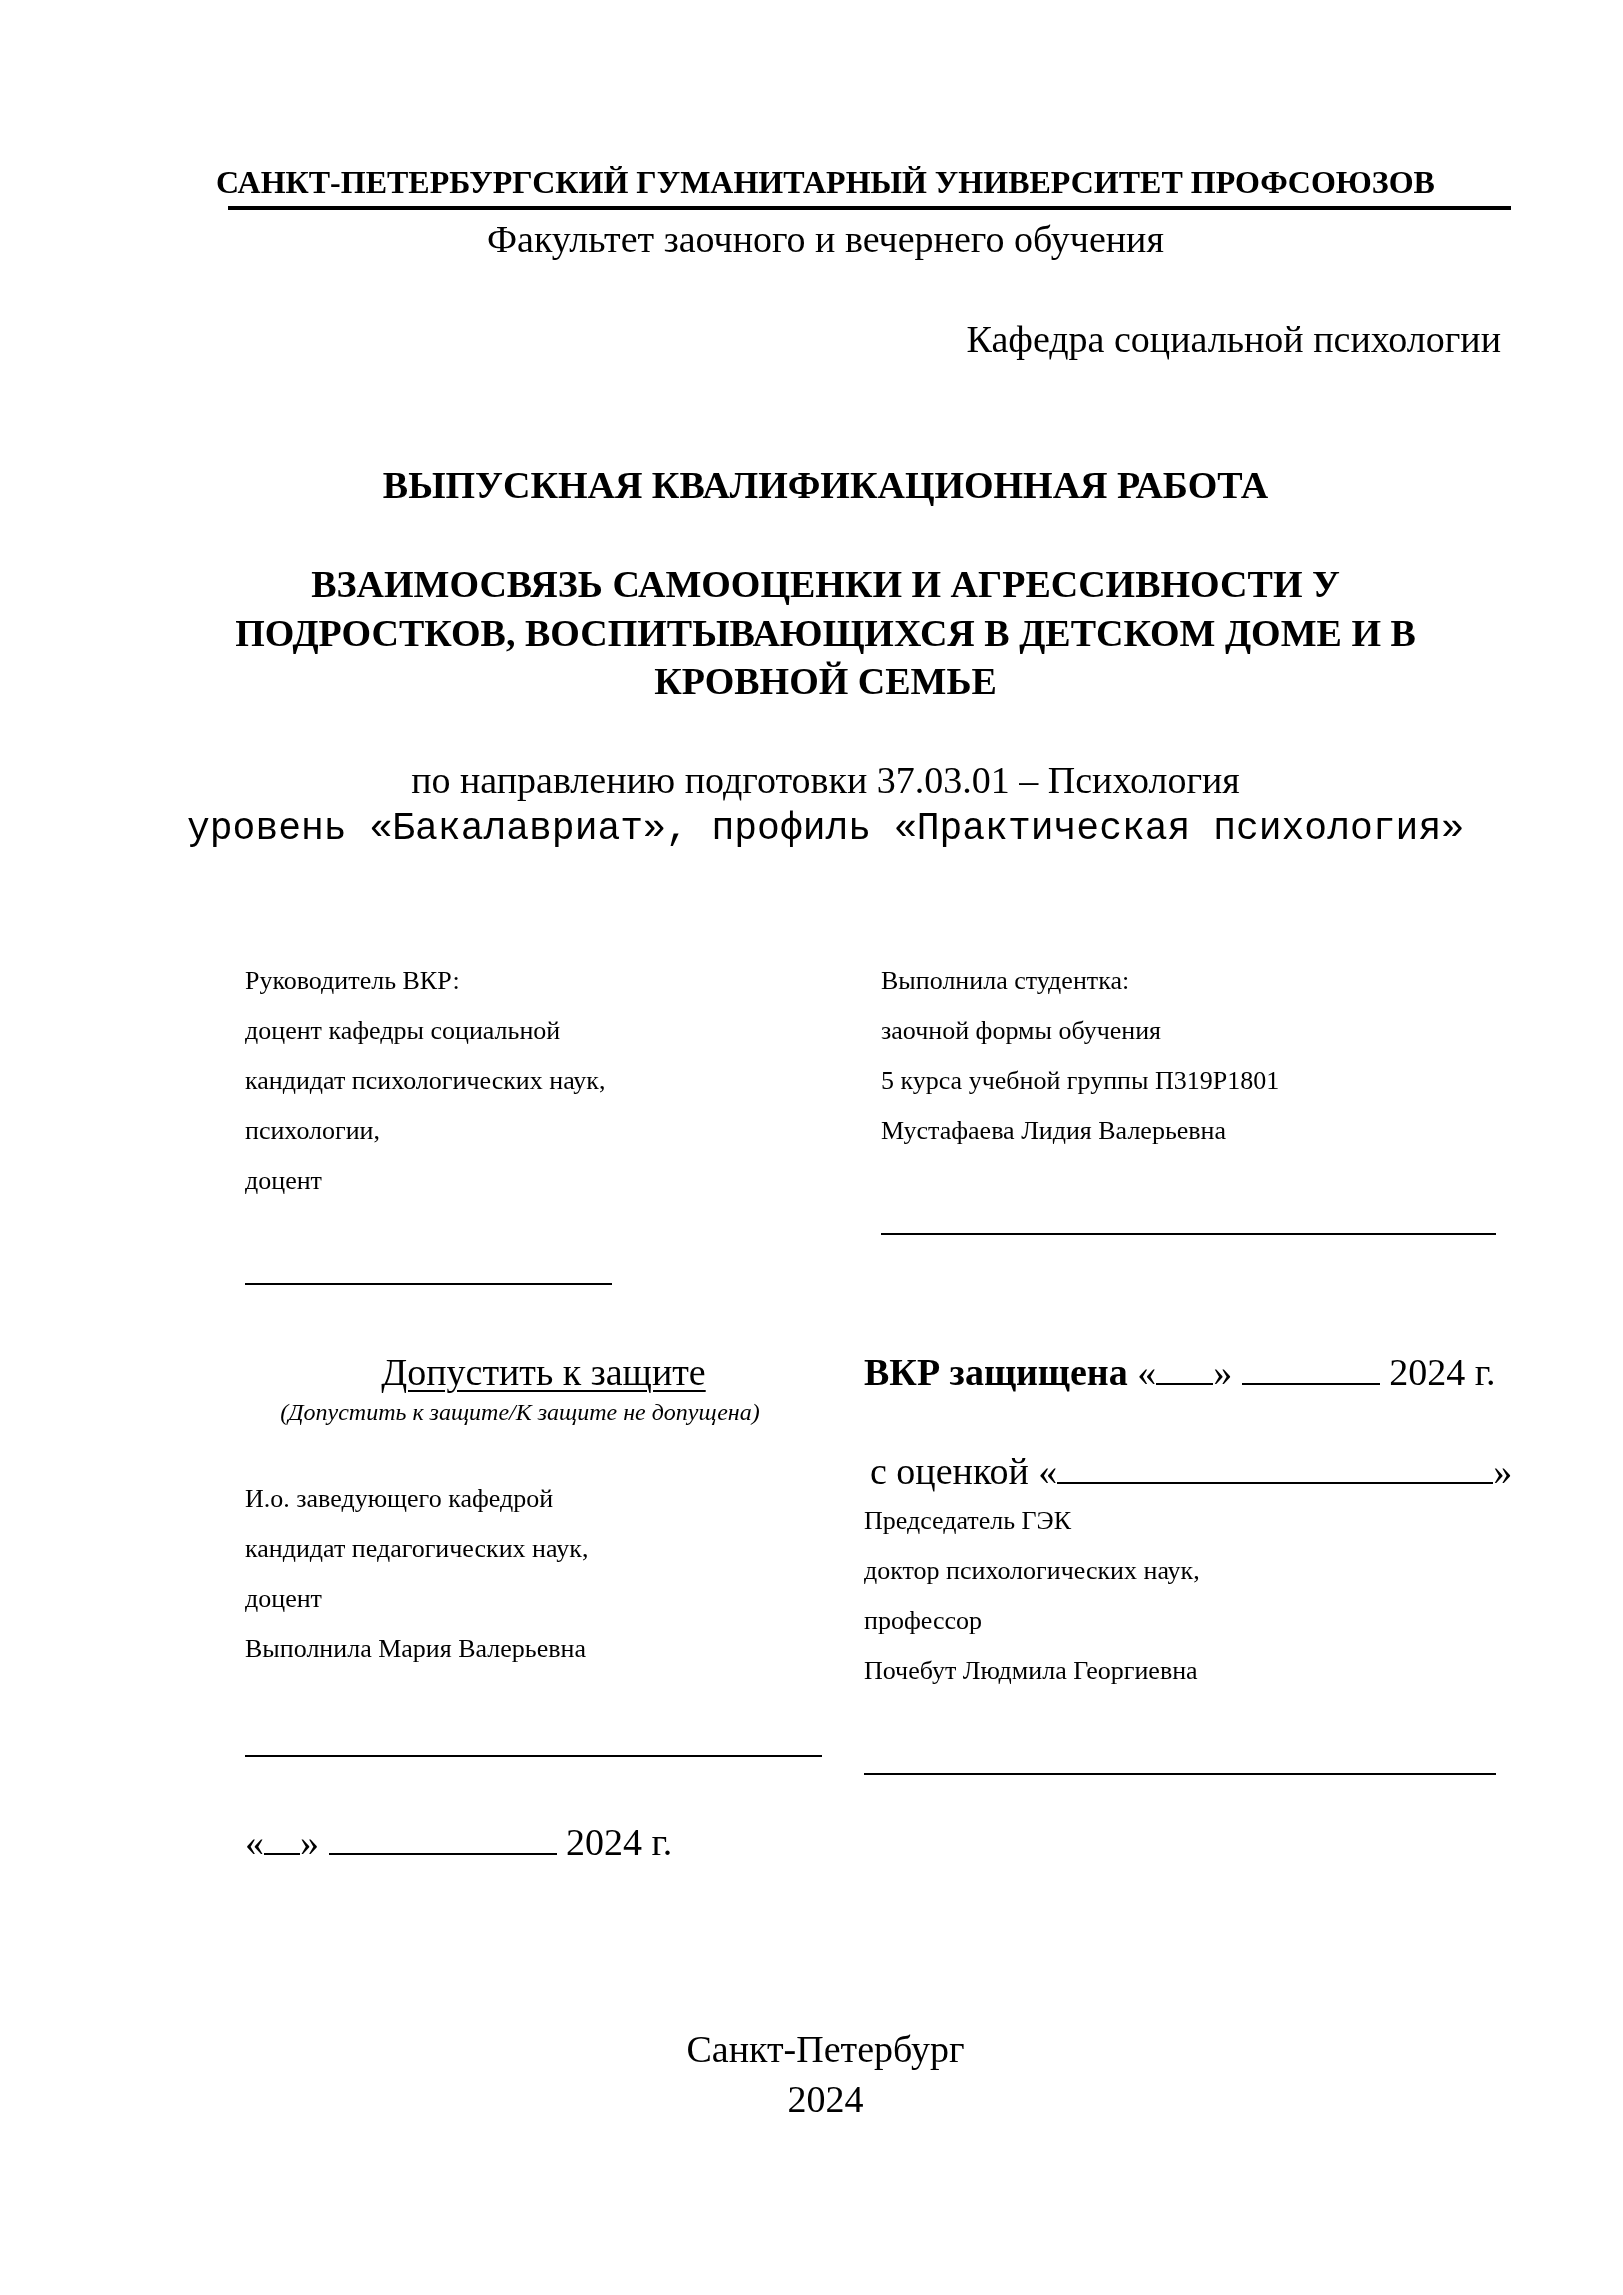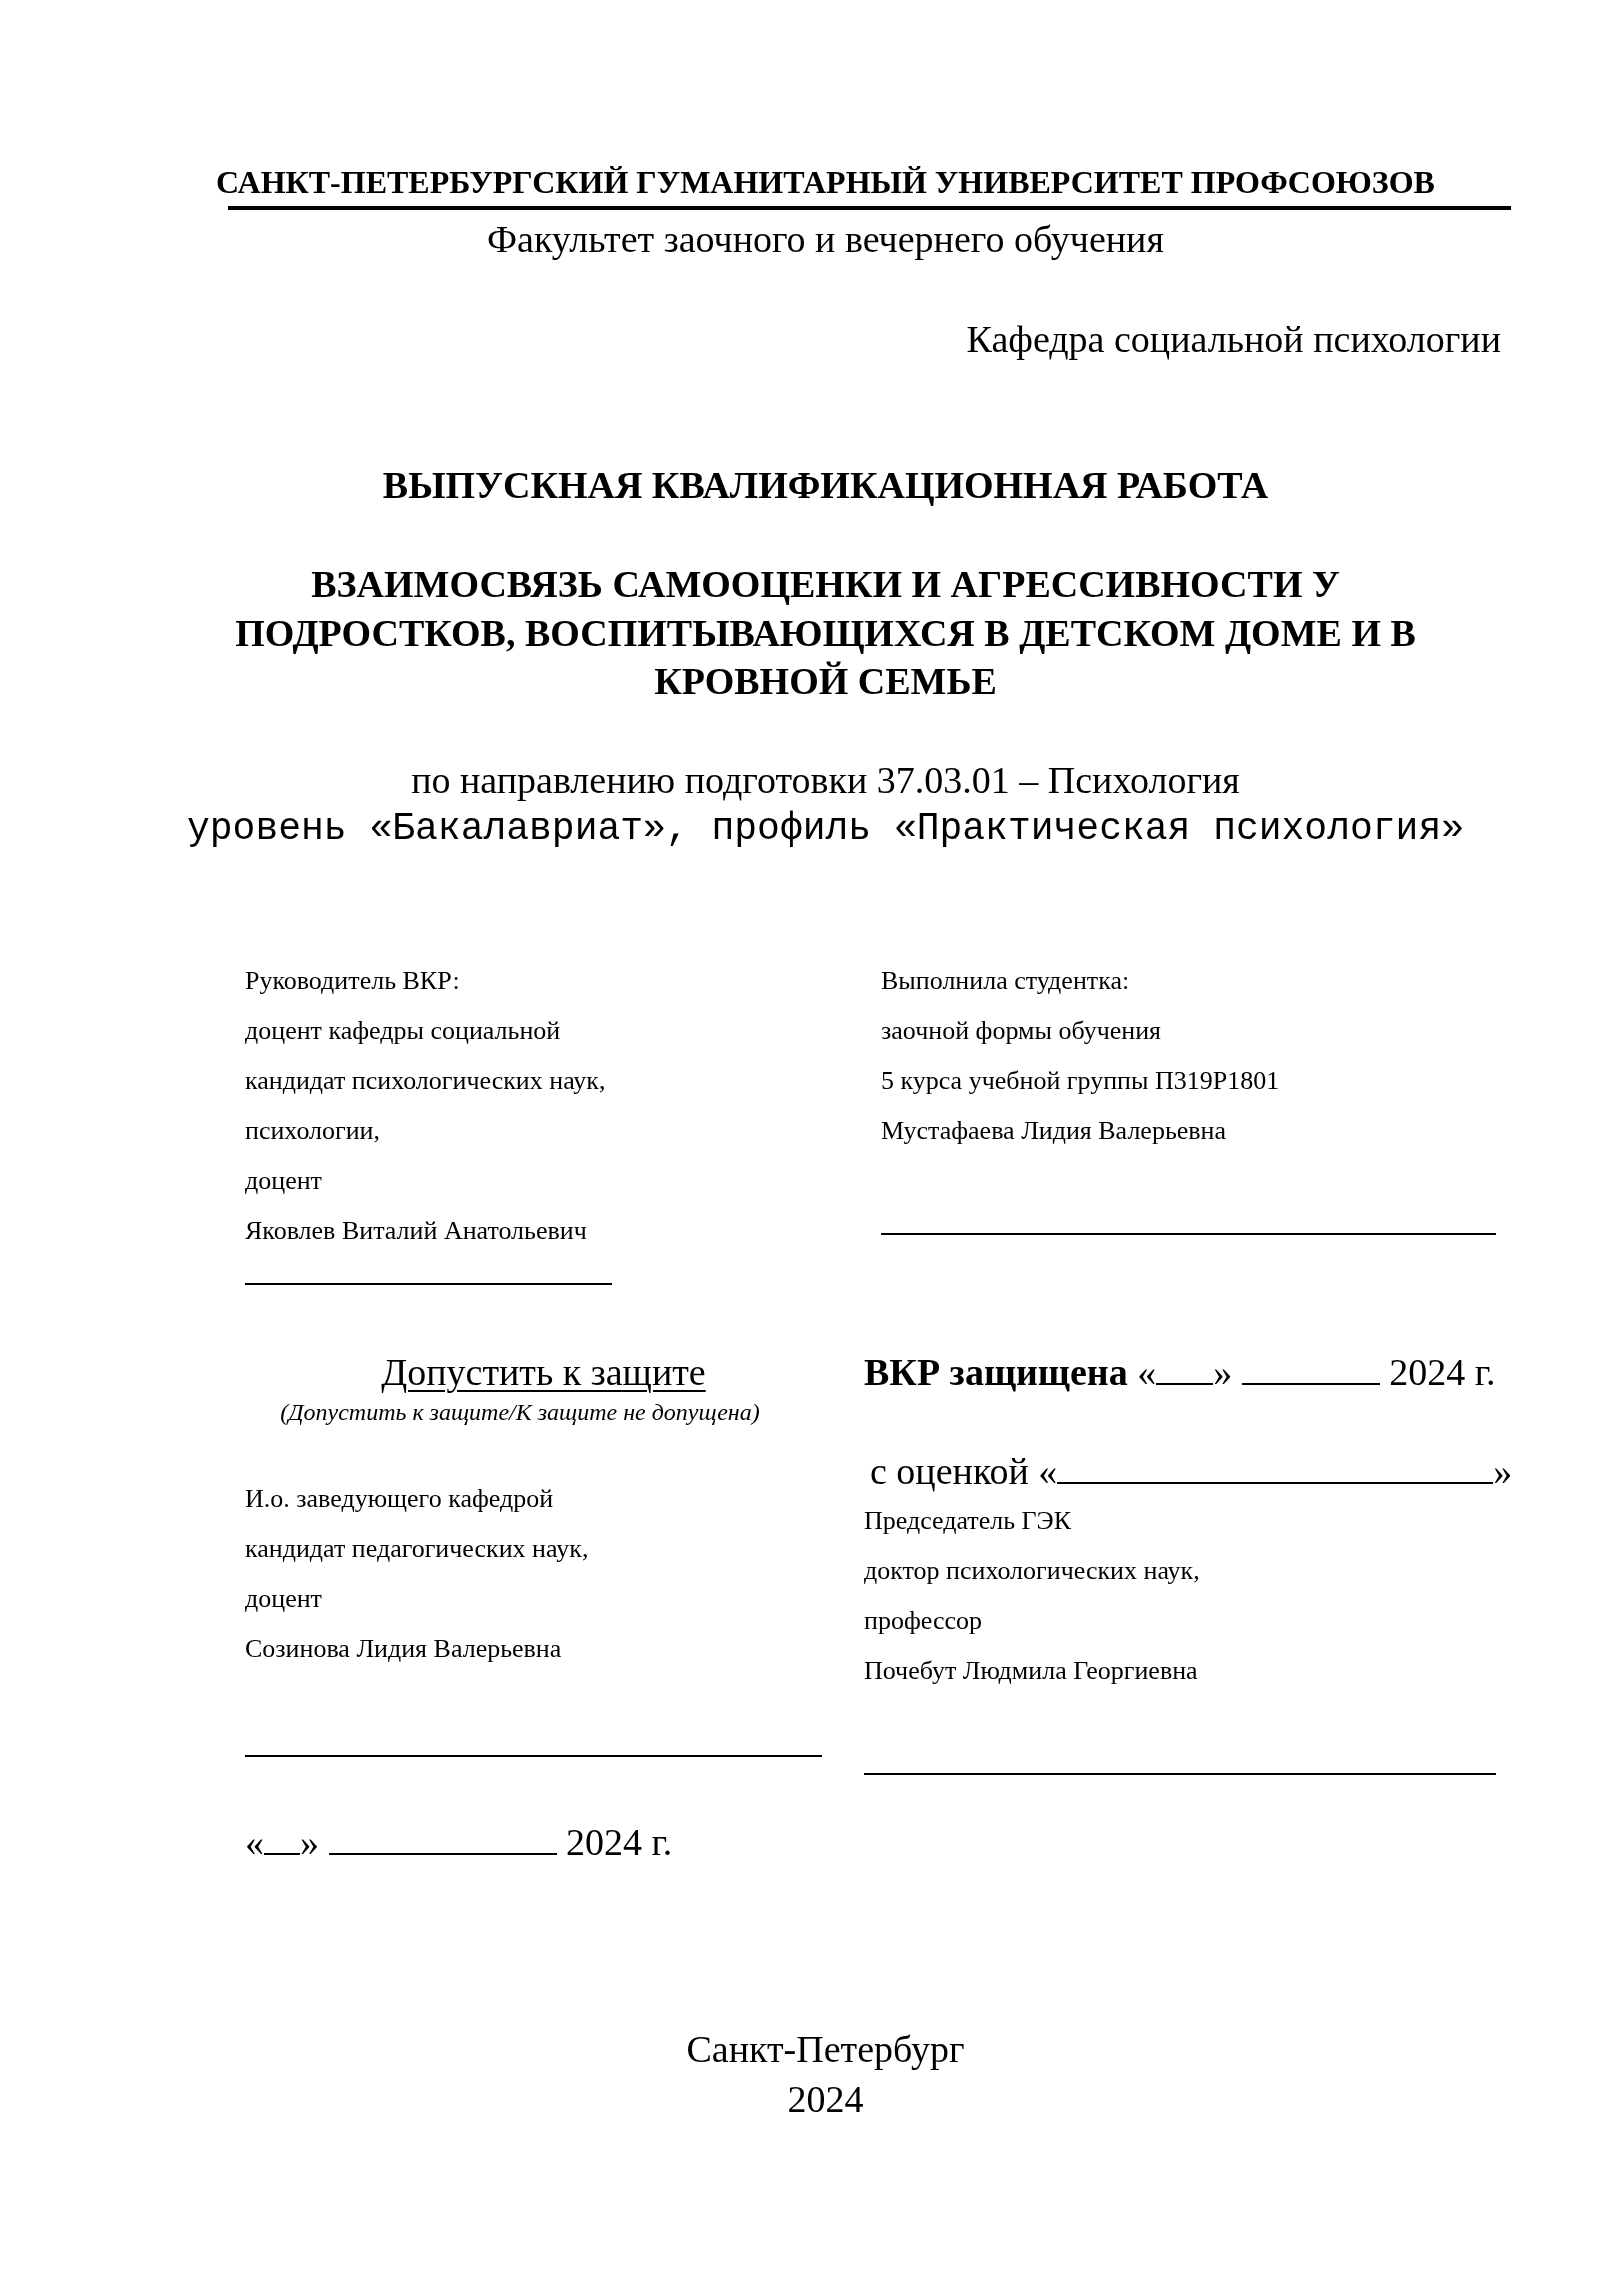--- a/index.html
+++ b/index.html
@@ -31,39 +31,38 @@
 <div class="line center bold" style="top:656px;">КРОВНОЙ СЕМЬЕ</div>
 <div class="line center" style="top:755px;">по направлению подготовки 37.03.01 – Психология</div>
 <div class="line center" style="top:804px;font-family:Liberation Mono, monospace;">уровень «Бакалавриат», профиль «Практическая психология»</div>
 
 <div class="col" style="left:245px; top:956px;">
   <div>Руководитель ВКР:</div>
   <div>доцент кафедры социальной</div>
   <div>кандидат психологических наук,</div>
   <div>психологии,</div>
   <div>доцент</div>
-  <div>Яковлев Виталий Анатольевич</div>
 </div>
 <div class="sigline" style="left:245px; top:1283px; width:367px;"></div>
 
 <div class="col" style="left:881px; top:956px;">
   <div>Выполнила студентка:</div>
   <div>заочной формы обучения</div>
   <div>5 курса учебной группы П319Р1801</div>
   <div>Мустафаева Лидия Валерьевна</div>
 </div>
 <div class="sigline" style="left:881px; top:1233px; width:615px;"></div>
 
 <div class="line u" style="left:245px; width:597px; text-align:center; top:1347px;">Допустить к защите</div>
 <div class="line note" style="left:245px; width:550px; text-align:center; top:1397px;">(Допустить к защите/К защите не допущена)</div>
 <div class="col" style="left:245px; top:1474px;">
   <div>И.о. заведующего кафедрой</div>
   <div>кандидат педагогических наук,</div>
   <div>доцент</div>
-  <div>Созинова Лидия Валерьевна</div>
+  <div>Выполнила Мария Валерьевна</div>
 </div>
 <div class="sigline" style="left:245px; top:1755px; width:577px;"></div>
 <div class="line" style="left:245px; top:1817px;">
   <span>«</span><span class="blank" style="width:36px;"></span><span>»</span>
   <span class="blank" style="width:228px;"></span>
   <span>2024 г.</span>
 </div>
 
 <div class="line" style="left:864px; top:1347px;">
   <span class="bold">ВКР защищена</span>

